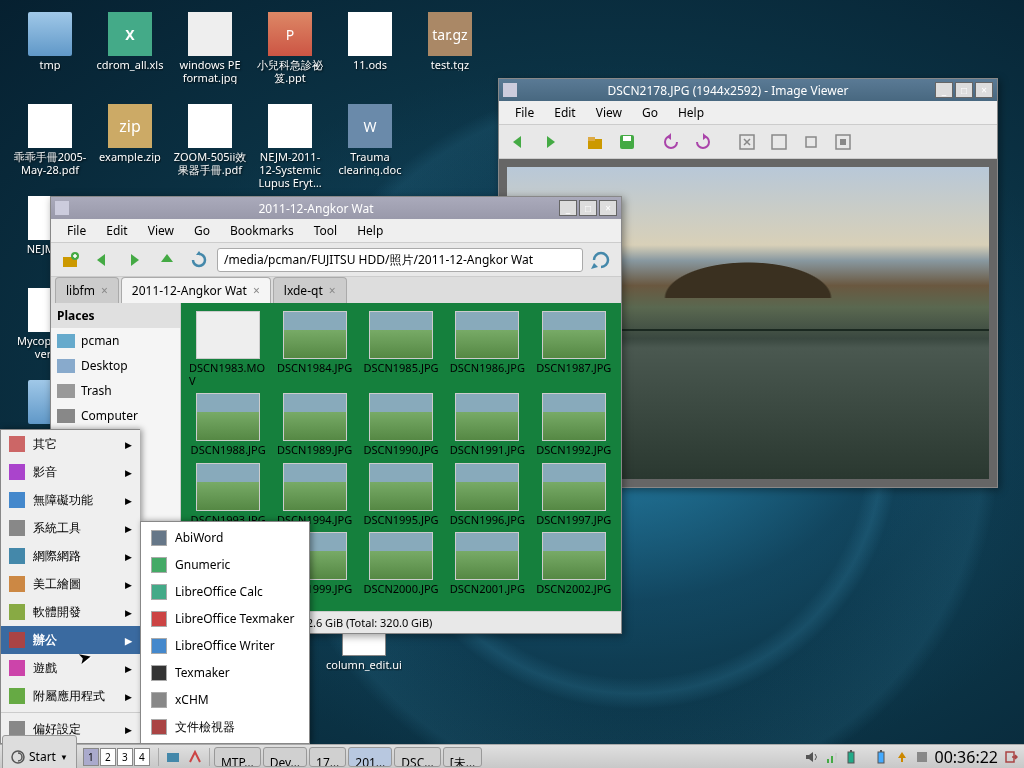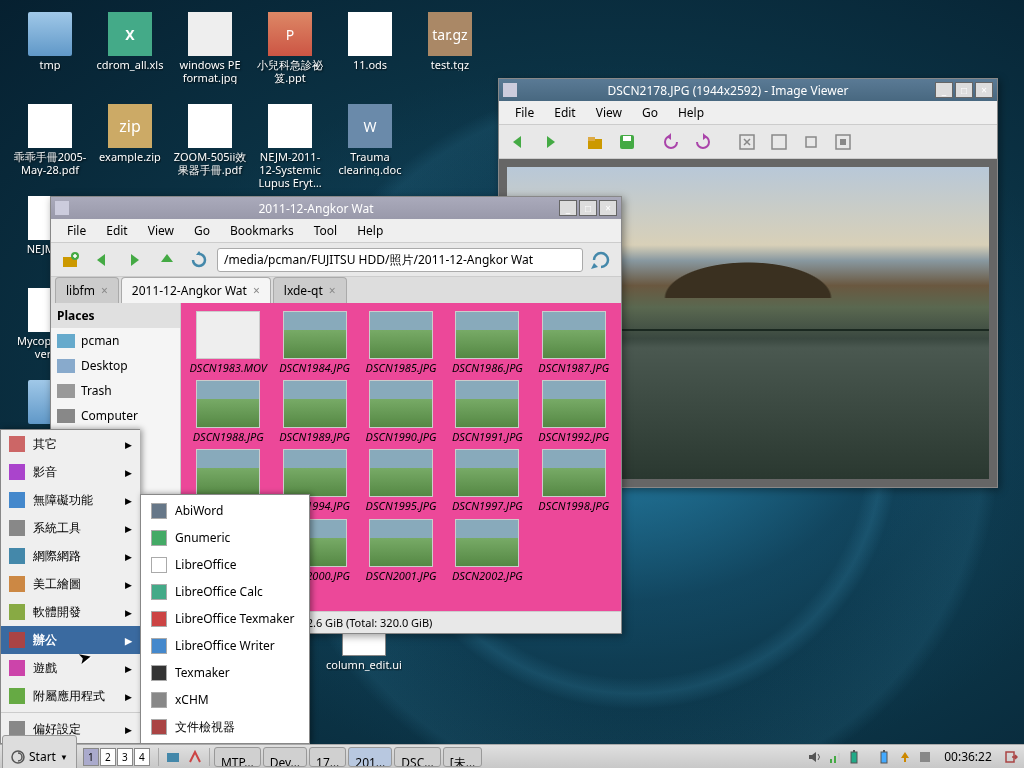--- a/index.html
+++ b/index.html
@@ -29,27 +29,27 @@
 
 .toolbar { height: 34px; background: #e8e8e8; display: flex; align-items: center; padding: 0 6px; gap: 4px; border-bottom: 1px solid #ccc; }
 .tbtn { width: 28px; height: 28px; display: flex; align-items: center; justify-content: center; border: 1px solid transparent; border-radius: 3px; cursor: pointer; }
 .addrbar { flex: 1; height: 24px; background: #fff; border: 1px solid #aaa; border-radius: 3px; padding: 0 6px; display: flex; align-items: center; }
 
 
 .fm-tabs { height: 26px; background: #ddd; display: flex; align-items: flex-end; padding: 0 4px; }
 .fm-tab { padding: 4px 10px; background: #ccc; border: 1px solid #aaa; border-bottom: none; margin-right: 2px; border-radius: 4px 4px 0 0; display: flex; align-items: center; gap: 6px; cursor: pointer; }
 .fm-tab.active { background: #f5f5f5; }
 .fm-tab .close { color: #888; cursor: pointer; }
-.fm-body { flex: 1; display: flex; background: #ec4899; overflow: hidden; }
+.fm-body { flex: 1; display: flex; background: #15803d; overflow: hidden; }
 .fm-sidebar { width: 130px; border-right: 1px solid #ccc; background: #f5f5f5; overflow: hidden; }
 .fm-sidebar .places-hdr { padding: 4px 6px; background: #e0e0e0; font-weight: bold; }
 .fm-sidebar .place { padding: 4px 6px; display: flex; align-items: center; gap: 6px; cursor: pointer; }
 .fm-sidebar .place .pi { width: 18px; height: 14px; }
 .fm-content { flex: 1; overflow: auto; padding: 6px; display: grid; grid-template-columns: repeat(5, 1fr); gap: 2px 4px; align-content: start; position:relative;}
-.file-item { display: flex; flex-direction: column; align-items: center; text-align: center; cursor: pointer; padding: 2px; font-style: italic; }
+.file-item { display: flex; flex-direction: column; align-items: center; cursor: pointer; padding: 2px; }
 .file-item .thumb { width: 64px; height: 48px; background: linear-gradient(#8ab 0%, #8ab 40%, #7a6 40%, #584 100%); border: 1px solid #ccc; margin-bottom: 2px; }
 .file-item .thumb.mov { background: #eee; position: relative; }
 .file-item .fname { font-size: 11px; line-height: 1.2; word-break: break-word; }
 .fm-status { height: 22px; background: #e8e8e8; border-top: 1px solid #ccc; text-align: center; line-height: 22px; font-size: 11px; }
 
 
 .iv-content { flex: 1; background: #666; padding: 8px; display: flex; overflow:hidden; }
 .iv-image { flex: 1; background: linear-gradient(to bottom, #b8c8d8 0%, #d8d0b8 25%, #8898a0 30%, #6a5840 38%, #5a6850 45%, #3a4840 55%, #4a5850 58%, #2a3830 100%); position: relative; }
 
 .iv-image::before { content:''; position:absolute; left:20%; right:20%; top:22%; height:20%; background: radial-gradient(ellipse at 50% 100%, #3a3020 40%, transparent 41%); }
@@ -70,21 +70,21 @@
 
 .taskbar { position: absolute; bottom: 0; left: 0; right: 0; height: 24px; background: linear-gradient(#e0e0e0, #c8c8c8); border-top: 1px solid #aaa; display: flex; align-items: center; padding: 0 2px; gap: 2px; }
 .taskbar .start-btn { padding: 12px 8px; background: #ddd; border: 1px solid #999; border-radius: 3px; display: flex; align-items: center; gap: 4px; cursor: pointer; font-size:11px; }
 .taskbar .desk-switch { display: flex; gap: 1px; margin: 0 4px; }
 .taskbar .desk-switch span { width: 16px; height: 18px; background: #fff; border: 1px solid #888; text-align: center; font-size: 10px; line-height: 16px; cursor: pointer; }
 .taskbar .desk-switch span.active { background: #aac; }
 .taskbar .task-item { padding: 2px 6px; background: #d0d0d0; border: 1px solid #999; border-radius: 3px; display: flex; align-items: center; gap: 4px; max-width: 70px; overflow: hidden; font-size: 11px; cursor: pointer; height:20px;flex-direction:column;}
 .taskbar .task-item.active { background: #b8c8e0; }
 .taskbar .sep-v { width:1px; height:18px; background:#aaa; margin:0 2px;}
 .taskbar .tray { margin-left: auto; display: flex; align-items: center; gap: 6px; padding: 0 4px; }
-.taskbar .clock { min-width: 60px; text-align: center; font-size: 12px; }
+.taskbar .clock { min-width: 60px; text-align: center; font-size: 16px; }
 .tray-icon { width:14px; height:14px; }
 
 
 .cursor { position: absolute; left: 78px; top: 646px; font-size: 16px; color: #000; z-index: 999; pointer-events: none; text-shadow: 1px 1px 0 #fff; transform: rotate(-15deg); }
 
 
 .ic-folder{background:linear-gradient(#a0c8e8,#6098c8);border-radius:2px;}
 .ic-xls{background:#4a8; color:#fff; font-weight:bold;}
 .ic-img{background:#eee;}
 .ic-ppt{background:linear-gradient(#d86,#c54);color:#fff;}
@@ -415,20 +415,24 @@
         <div class="file-item">
           <div class="thumb"></div>
           <div class="fname">DSCN1994.JPG</div>
         </div>
         <div class="file-item">
           <div class="thumb"></div>
           <div class="fname">DSCN1995.JPG</div>
         </div>
         <div class="file-item">
           <div class="thumb"></div>
+          <div class="fname">DSCN1996.JPG</div>
+        </div>
+        <div class="file-item">
+          <div class="thumb"></div>
           <div class="fname">DSCN1997.JPG</div>
         </div>
         <div class="file-item">
           <div class="thumb"></div>
           <div class="fname">DSCN1998.JPG</div>
         </div>
         <div class="file-item">
           <div class="thumb"></div>
           <div class="fname">DSCN1999.JPG</div>
         </div>
@@ -508,24 +512,20 @@
     </div>
   </div>
 <div class="submenu" id="submenu" style="bottom: 24px;">
     <div class="sub-item">
       <span class="sub-icon" style="background: rgb(102, 119, 136); border: 1px solid rgb(170, 170, 170);"></span>
       <span>AbiWord</span>
     </div>
     <div class="sub-item">
       <span class="sub-icon" style="background: rgb(68, 170, 102); border: 1px solid rgb(170, 170, 170);"></span>
       <span>Gnumeric</span>
-    </div>
-    <div class="sub-item">
-      <span class="sub-icon" style="background: rgb(255, 255, 255); border: 1px solid rgb(170, 170, 170);"></span>
-      <span>LibreOffice</span>
     </div>
     <div class="sub-item">
       <span class="sub-icon" style="background: rgb(68, 170, 136); border: 1px solid rgb(170, 170, 170);"></span>
       <span>LibreOffice Calc</span>
     </div>
     <div class="sub-item">
       <span class="sub-icon" style="background: rgb(204, 68, 68); border: 1px solid rgb(170, 170, 170);"></span>
       <span>LibreOffice Texmaker</span>
     </div>
     <div class="sub-item">

